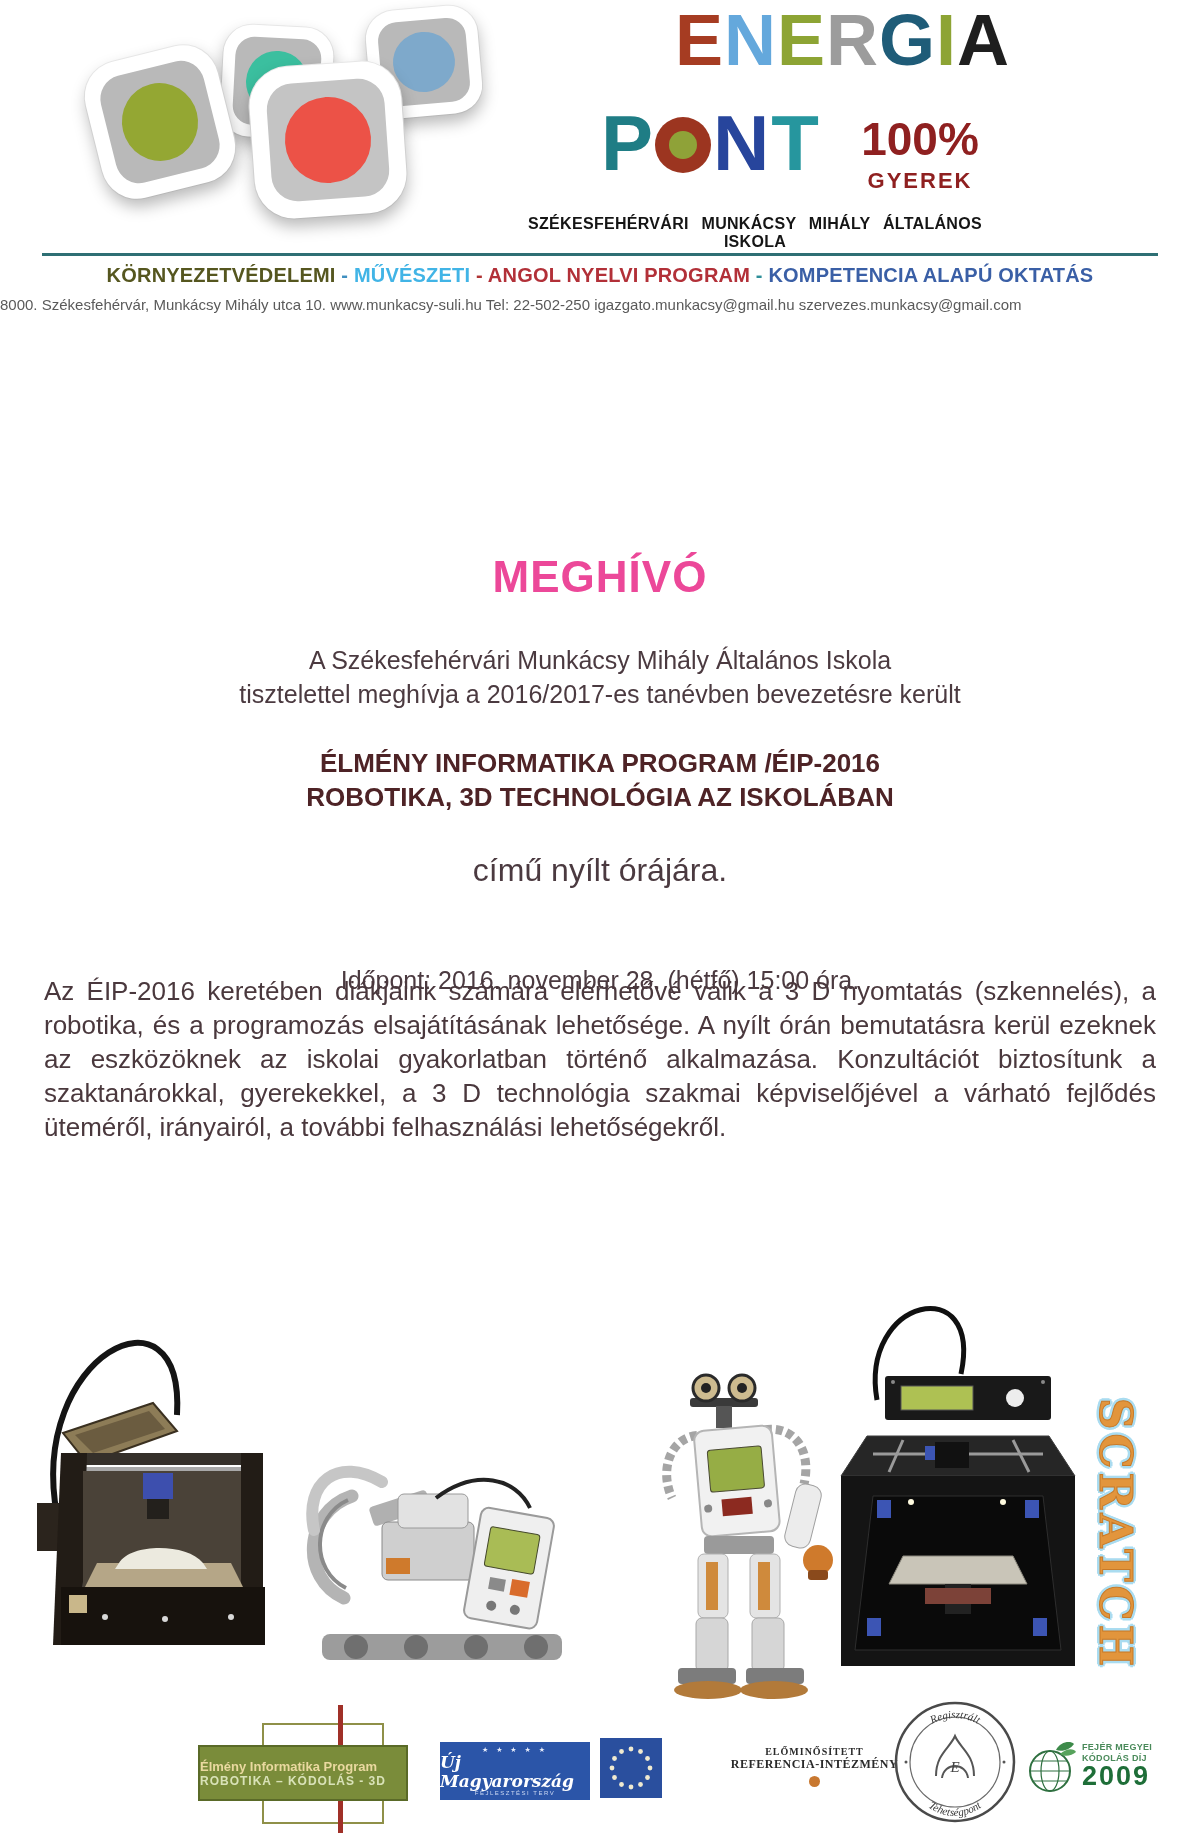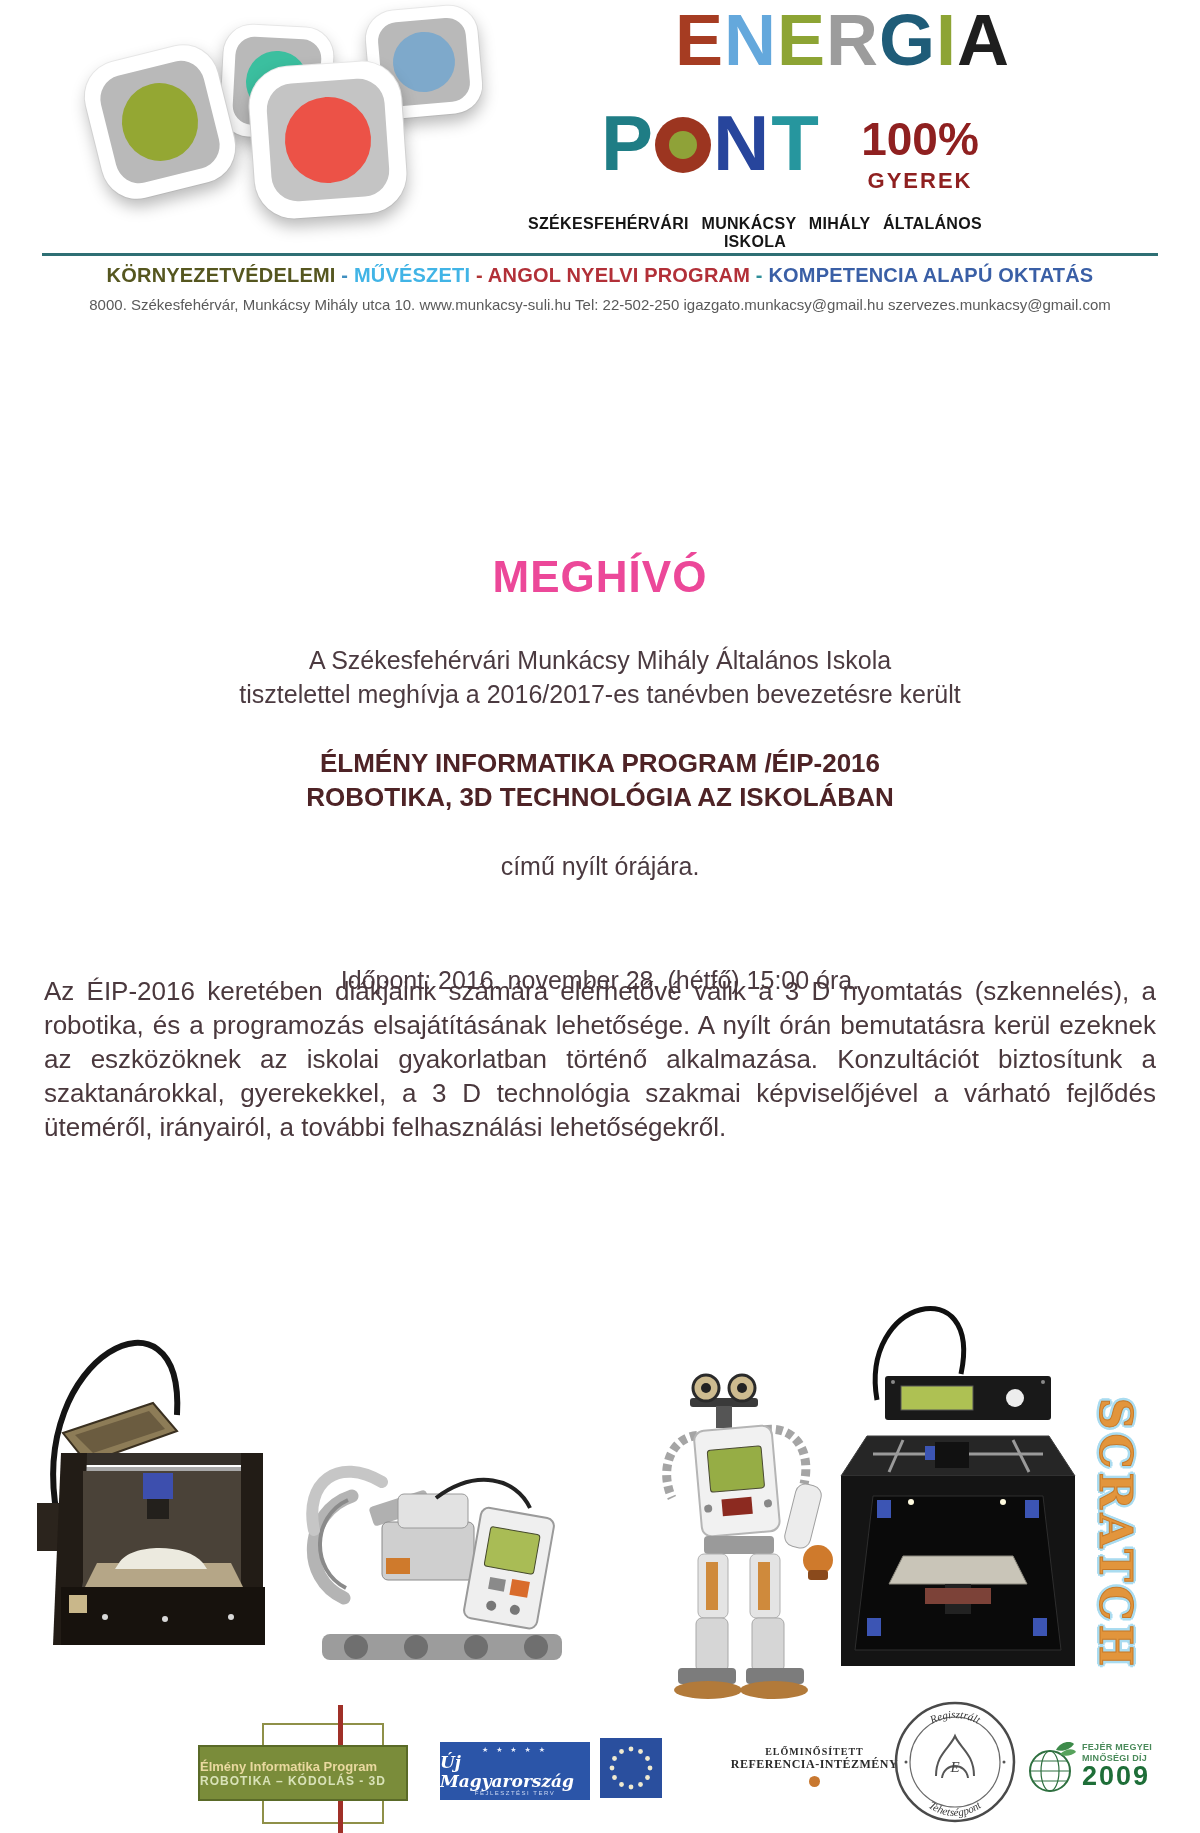--- a/index.html
+++ b/index.html
@@ -29,31 +29,31 @@
   .pct{position:absolute;left:845px;top:116px;width:150px;text-align:center;
        font-size:46px;font-weight:700;color:#8f2020;line-height:1;}
   .pct-sub{position:absolute;left:845px;top:168px;width:150px;text-align:center;
        font-size:22px;font-weight:700;letter-spacing:2px;color:#8f2020;}
   .school{position:absolute;left:510px;top:215px;width:490px;text-align:center;
           font-size:16px;font-weight:700;color:#151515;word-spacing:8px;letter-spacing:.3px;}
 
   .rule{position:absolute;left:42px;top:253px;width:1116px;height:3px;background:#2e6f74;}
   .program-line{position:absolute;left:0;top:264px;width:1200px;text-align:center;
                 font-size:20px;font-weight:700;letter-spacing:.2px;}
-  .address{position:absolute;left:0;top:296px;width:1200px;text-align:center;
+  .address{position:absolute;left:0;top:296px;width:1200px;
            font-size:15px;color:#5a5a5a;}
 
   
   .ctr{position:absolute;left:0;width:1200px;text-align:center;}
   .title{top:552px;font-size:44px;font-weight:700;color:#ec4899;letter-spacing:1px;}
   .intro{font-size:25px;color:#4b3a40;}
   #intro1{top:646px;} #intro2{top:680px;}
   .boldline{font-size:26px;font-weight:700;color:#4e2326;}
   #bold1{top:748px;} #bold2{top:782px;}
-  #subtitle{top:852px;font-size:25px;color:#4b3a40;}
+  #subtitle{top:852px;font-size:32px;color:#4b3a40;}
   #dateline{top:966px;font-size:25px;color:#4b3a40;}
   .para{position:absolute;left:44px;top:974px;width:1112px;font-size:26px;line-height:34px;
         text-align:justify;color:#4a383d;}
 
   
   .ph{position:absolute;}
   .scratch{position:absolute;left:1062px;top:1396px;width:106px;height:276px;}
   .scratch span{position:absolute;left:50%;top:50%;transform:translate(-50%,-50%) rotate(90deg);
     white-space:nowrap;font-family:"DejaVu Serif",serif;font-weight:900;font-size:44px;
     letter-spacing:4px;color:#e2953c;-webkit-text-stroke:1px #c87a28;
@@ -309,18 +309,18 @@
       <circle cx="24" cy="33" r="20" fill="none" stroke="#2f7040" stroke-width="2"></circle>
       <ellipse cx="24" cy="33" rx="9" ry="20" fill="none" stroke="#2f7040" stroke-width="1.2"></ellipse>
       <line x1="4" y1="33" x2="44" y2="33" stroke="#2f7040" stroke-width="1.2"></line>
       <line x1="7" y1="23" x2="41" y2="23" stroke="#2f7040" stroke-width="1"></line>
       <line x1="7" y1="43" x2="41" y2="43" stroke="#2f7040" stroke-width="1"></line>
       <path d="M30,12 C34,4 44,2 48,6 C44,12 36,14 30,12" fill="#3d8a4a"></path>
       <path d="M34,16 C40,10 48,10 50,14 C46,18 38,19 34,16" fill="#57a35c"></path>
     </svg>
     <div class="fejer-txt">
       <div class="fejer-s">FEJÉR MEGYEI</div>
-      <div class="fejer-s">MINŐSÉGI DÍJ</div>
+      <div class="fejer-s">KÓDOLÁS DÍJ</div>
       <div class="fejer-y">2009</div>
     </div>
   </div>
 
 </div>
 
 </body></html>

